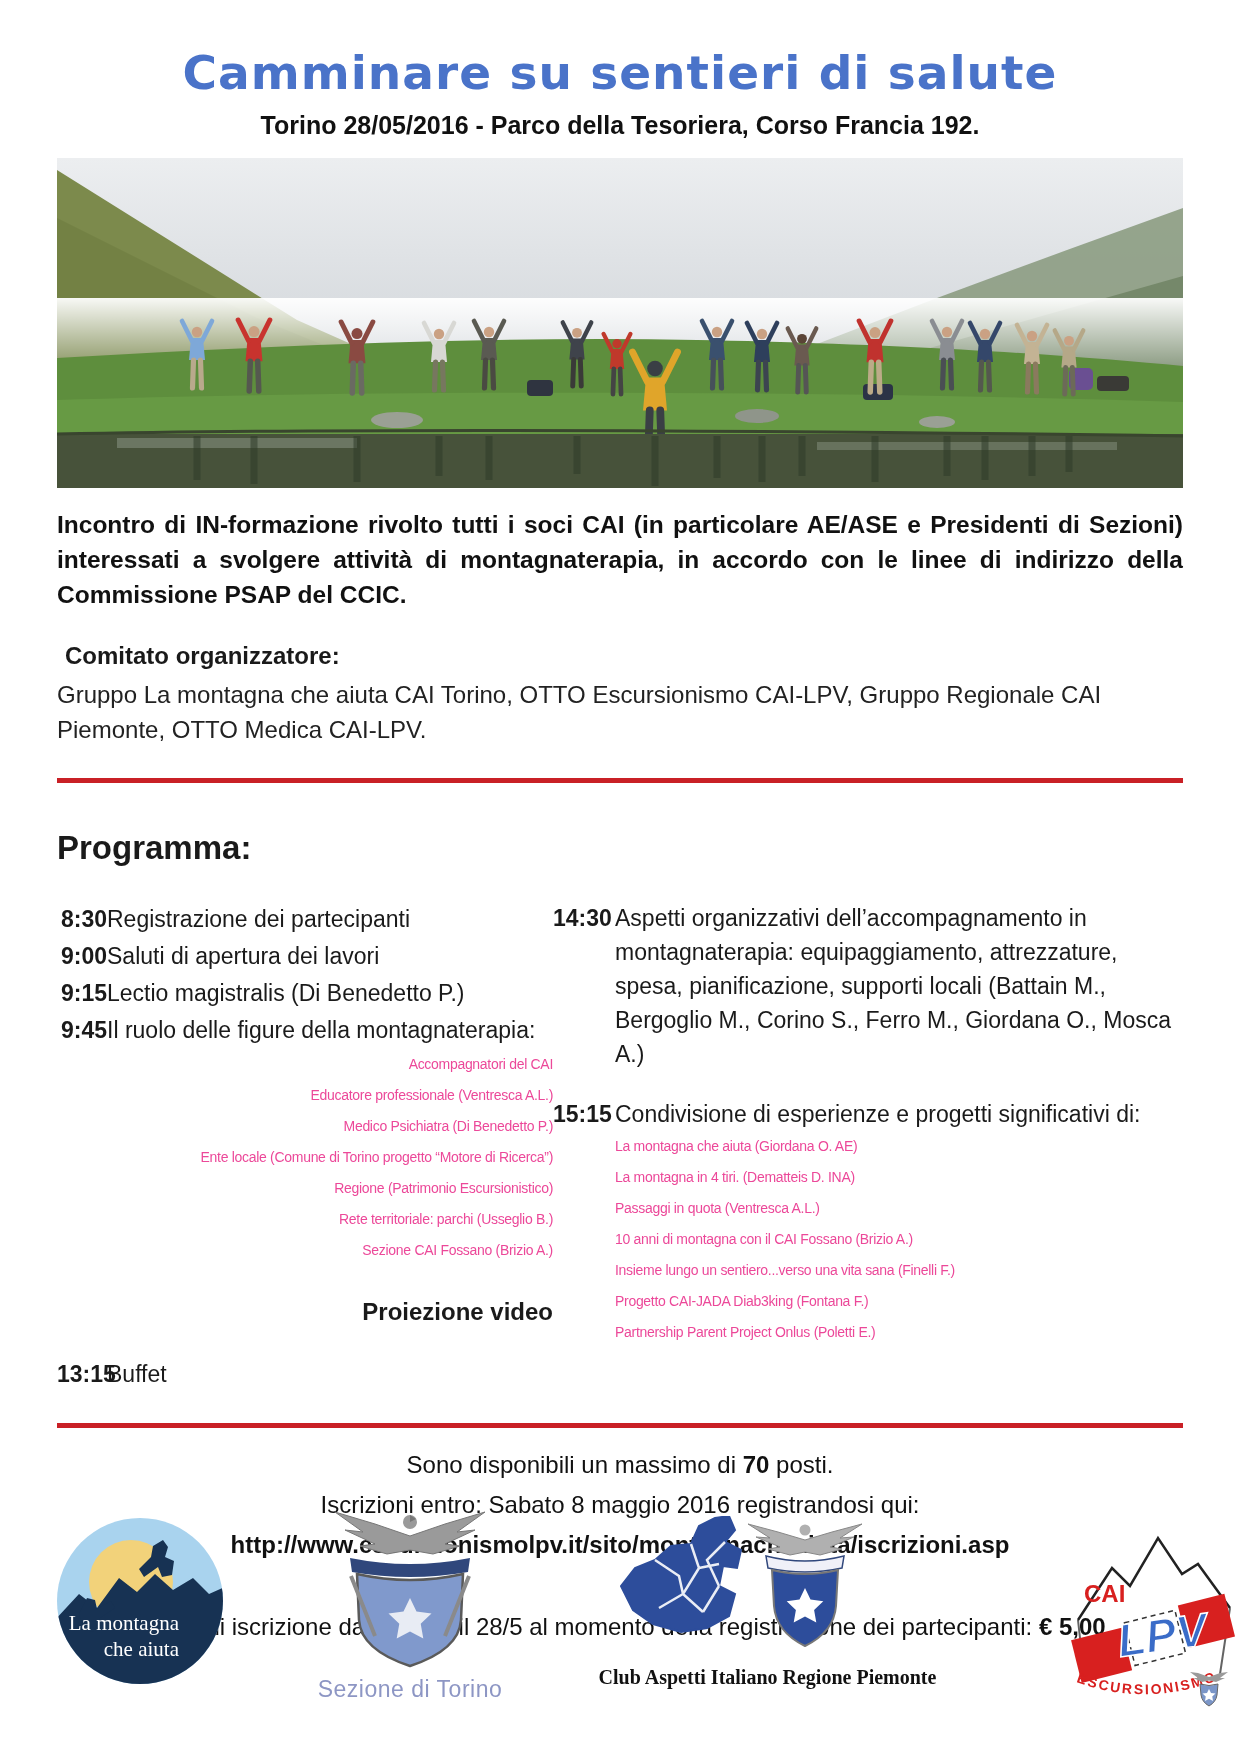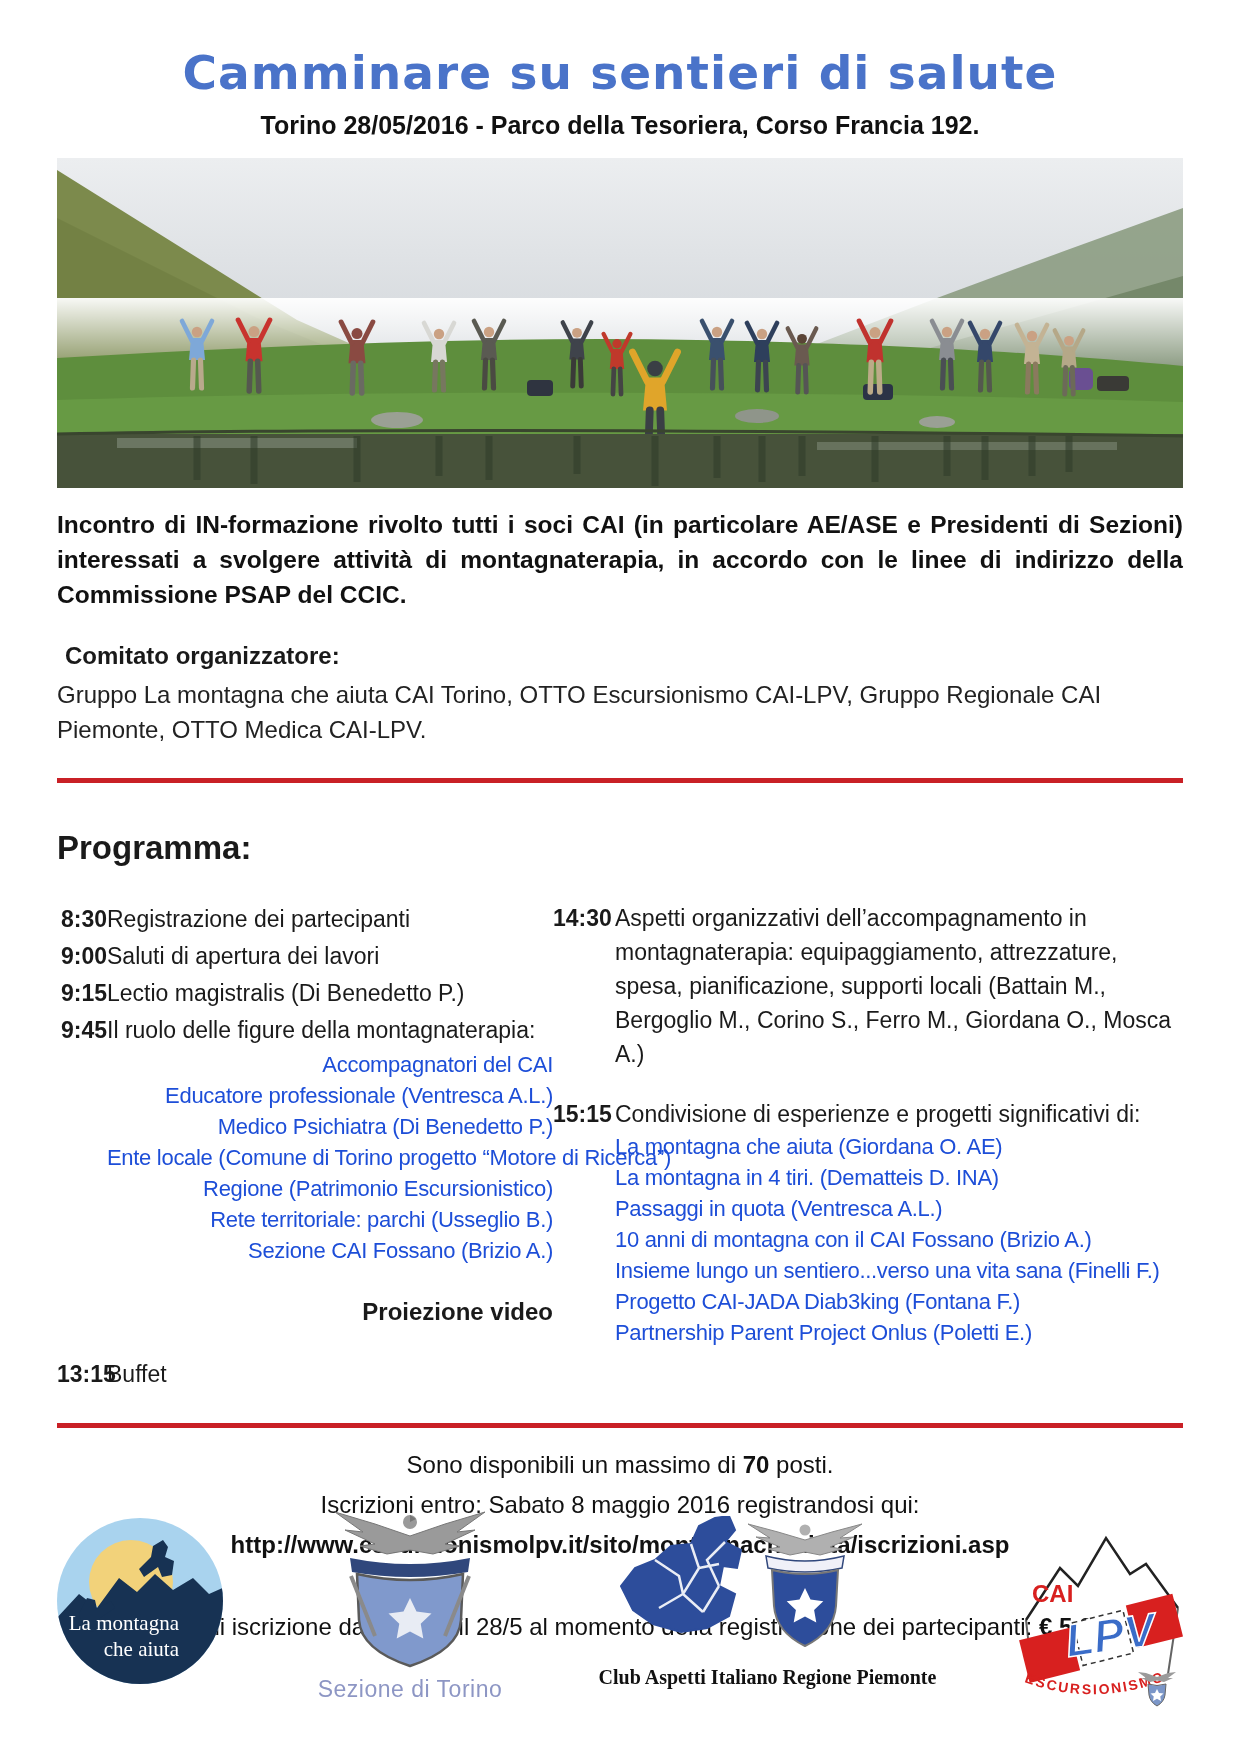--- a/index.html
+++ b/index.html
@@ -39,22 +39,22 @@
 
   
   .prog-h { margin-top:46px; font-size:33px; font-weight:bold; }
   .columns { display:flex; margin-top:34px; min-height:470px; }
   .col-left  { width:496px; flex:none;text-align:right; }
   .col-right { flex:1; padding-left:0; }
 
   .item { display:flex; font-size:23px; line-height:37px; }
   .item .time { font-weight:bold; flex:none; width:50px; }
   .item .txt  { }
-  .subs { margin-left:50px; font-size:22px; line-height:31px;
-          letter-spacing:-0.3px; white-space:nowrap; color:#1d4ed8; }
+  .subs { margin-left:50px; font-size:14px; line-height:31px;
+          letter-spacing:-0.3px; white-space:nowrap; color:#ec4899; }
   .video-h { margin-top:32px; font-size:24px; font-weight:bold; }
   .buffet { margin-top:30px; }
 
   .col-right .item .time { width:62px; }
   .col-right .item { line-height:34px; }
   .col-right .subs { margin-left:62px; }
   .gap-right { height:26px; }
   .nowrap { white-space:nowrap; }
 
   
@@ -311,21 +311,21 @@
         <path d="M85,24 L58,16 L28,8 L50,22 L36,21 L60,31 L48,33 L70,39 L85,36 L100,39 L122,33 L110,31 L134,21 L120,22 L142,8 L112,16 Z" fill="#b0b0b0" stroke="#888" stroke-width="1"></path>
         <circle cx="85" cy="14" r="5.5" fill="#b0b0b0"></circle>
         <path d="M46,40 Q85,50 124,40 L122,52 Q85,60 48,52 Z" fill="#f0f0f8" stroke="#30477c" stroke-width="1.5"></path>
         <path d="M52,54 Q85,62 118,54 L116,90 Q114,116 85,130 Q56,116 54,90 Z" fill="#2d4d9b" stroke="#777" stroke-width="2"></path>
         <path d="M85,72 l5.5,11.5 12.8,1.7 -9.2,8.8 2.2,12.5 -11.3,-6 -11.3,6 2.2,-12.5 -9.2,-8.8 12.8,-1.7 Z" fill="#ffffff"></path>
       </g>
     </svg>
     <div class="logo-caption-piemonte">Club Aspetti Italiano Regione Piemonte</div>
   </div>
 
-  <div class="logo" style="left:1018px; top:18px; width:168px;">
+  <div class="logo" style="left:1070px; top:18px; width:168px;">
     <svg width="168" height="200" viewBox="0 0 168 200">
 
       <path d="M8,96 L42,44 L60,62 L88,14 L112,50 L128,40 L160,84" stroke="#222" stroke-width="2.5" fill="none"></path>
       <path d="M8,96 L14,150 M160,84 L150,150" stroke="#222" stroke-width="2" fill="none" opacity="0.7"></path>
 
       <text x="14" y="78" font-size="24" font-weight="bold" fill="#d8201f">CAI</text>
 
       <g transform="rotate(-14 84 110)">
         <rect x="2" y="96" width="52" height="44" fill="#d8201f"></rect>
         <rect x="58" y="92" width="52" height="44" fill="#ffffff" stroke="#333" stroke-width="1.5" stroke-dasharray="5 4"></rect>

